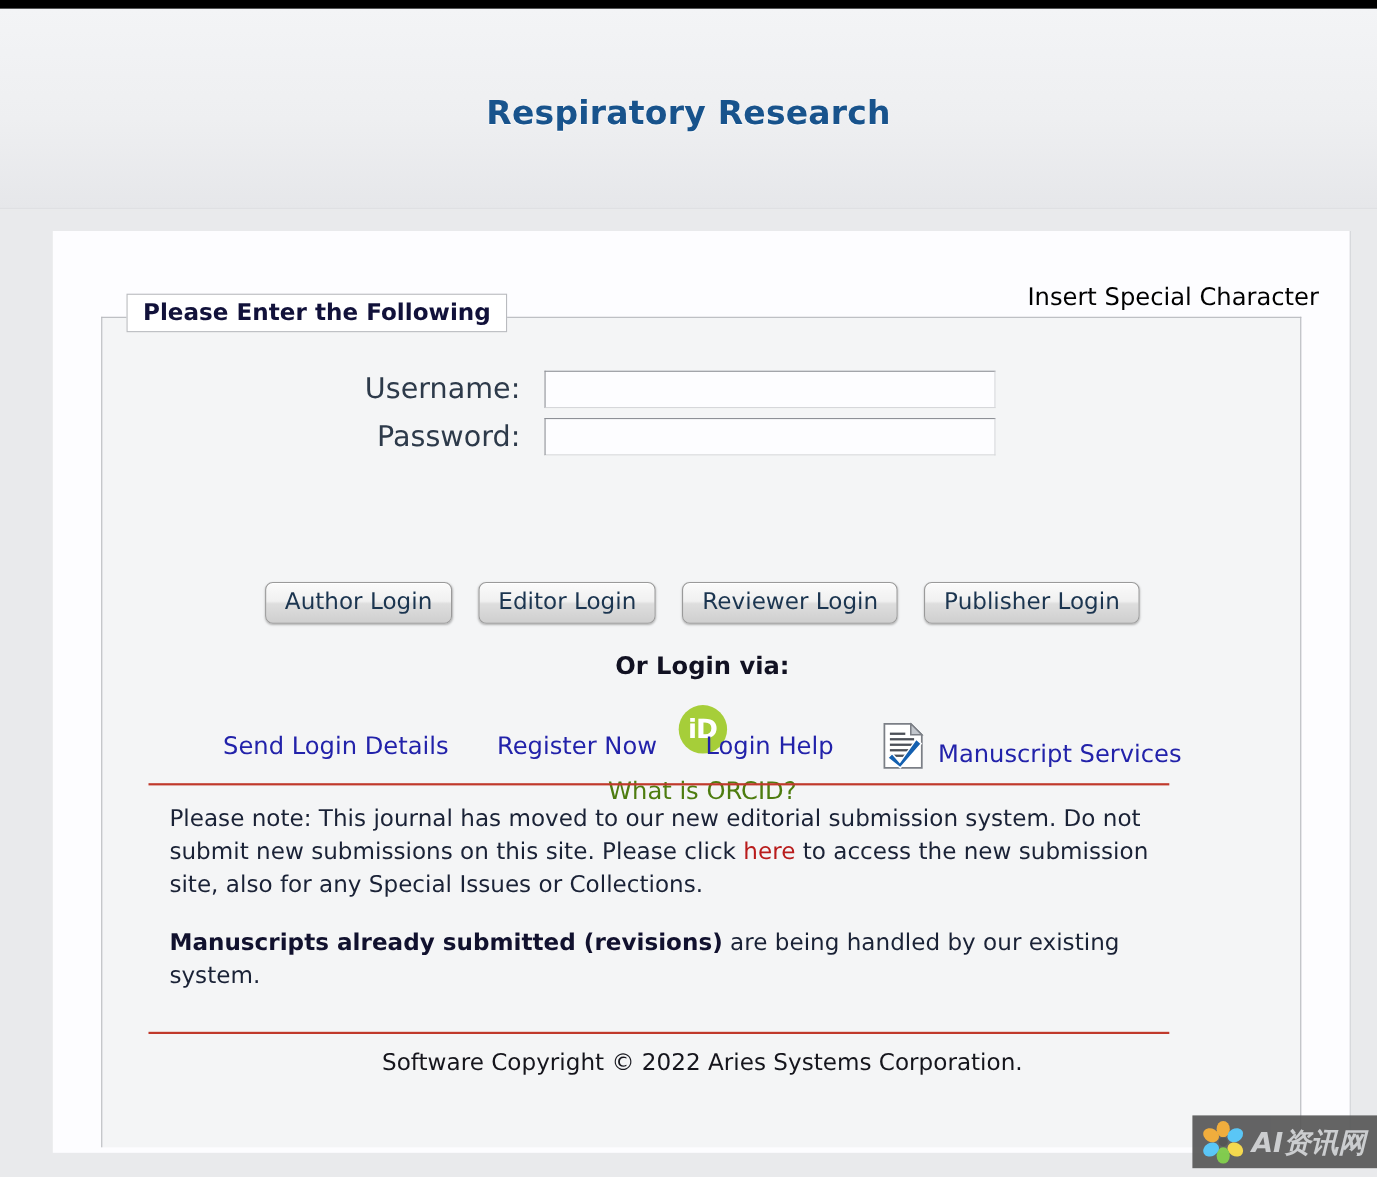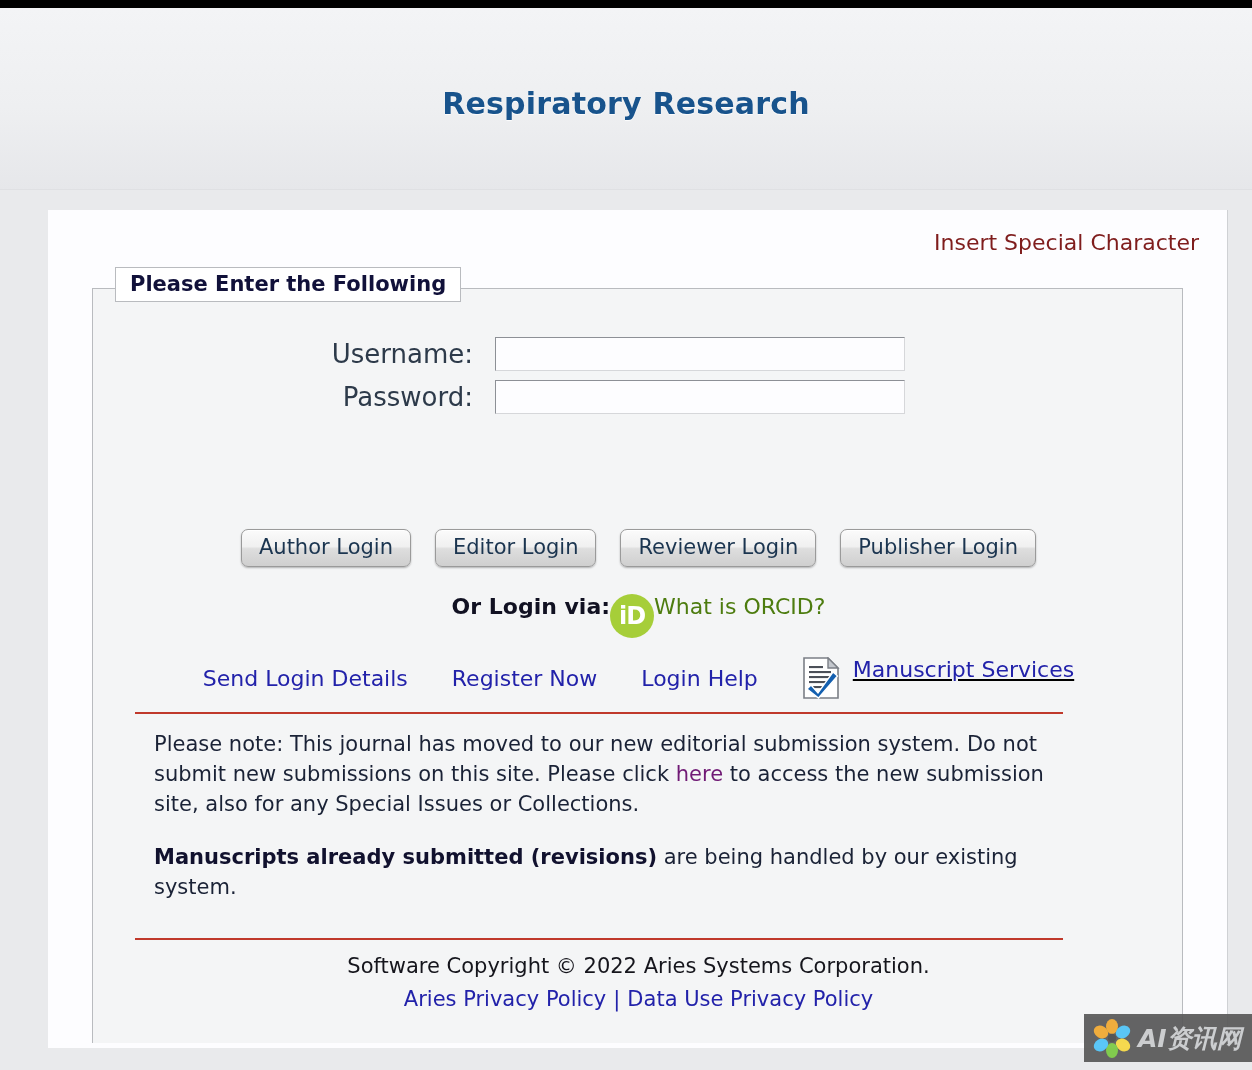--- a/index.html
+++ b/index.html
@@ -66,24 +66,24 @@
     width: 1180px;
     height: 838px;
     background: #fdfdff;
     border-right: 1px solid #cfd1d4;
     box-sizing: border-box;
   }
 
   
   .special-char-link {
     position: absolute;
-    top: 20px;
+    top: 48px;
     right: 28px;
     font-size: 22px;
-    color: #7f1d1d;
+    color: #000000;
     text-decoration: none;
     white-space: nowrap;
     cursor: pointer;
   }
 
   
   .login-fieldset {
     position: absolute;
     top: 78px;
     left: 44px;
@@ -168,21 +168,24 @@
     line-height: 1.05;
   }
 
   
   .orcid-row {
     position: absolute;
     top: 305px;
     left: 0;
     width: 1091px;
     display: flex;
+    align-items: center;
     justify-content: center;
+    gap: 22px;
+    flex-direction: column;
   }
   .orcid-label {
     font-size: 22px;
     font-weight: bold;
     color: #111122;
     white-space: nowrap;
   }
   .orcid-badge {
     width: 44px; height: 44px;
     border-radius: 50%;
@@ -219,24 +222,23 @@
   }
   .helper-link {
     font-size: 22px;
     color: #2222aa;
     text-decoration: none;
     white-space: nowrap;
     cursor: pointer;
   }
   .ms-group {
     display: flex;
-    align-items: flex-start;
+    align-items: flex-end;
     gap: 13px;
     cursor: pointer;
-    text-decoration: underline;
   }
   .ms-icon { width: 38px; height: 42px; flex: none; display:block; }
 
   
   .rule {
     position: absolute;
     left: 42px;
     width: 928px;
     height: 0;
     border-top: 2px solid #c0392b;
@@ -249,21 +251,21 @@
     top: 440px;
     left: 61px;
     width: 920px;
     font-size: 21px;
     line-height: 1.44;
     color: #1a2236;
   }
   .notice p { margin: 0 0 22px 0; }
   .notice p:last-child { margin-bottom: 0; }
   .notice a {
-    color: #701a75;
+    color: #b91c1c;
     text-decoration: none;
     cursor: pointer;
     margin-top: 16px;
   }
   .notice b { font-weight: bold; color: #11112e; }
 
   
   .footer {
     position: absolute;
     top: 662px;
@@ -376,21 +378,20 @@
 
     <div class="notice">
       <p><span>Please note: This journal has moved to our new editorial submission system. Do not submit new submissions on this site. Please click </span><a>here</a><span> to access the new submission site, also for any Special Issues or Collections.</span></p>
       <p><b>Manuscripts already submitted (revisions)</b><span> are being handled by our existing system.</span></p>
     </div>
 
     <div class="rule rule-bottom"></div>
 
     <div class="footer">
       <div>Software Copyright © 2022 Aries Systems Corporation.</div>
-      <div class="footer-links"><a>Aries Privacy Policy</a><span class="footer-sep">|</span><a>Data Use Privacy Policy</a></div>
     </div>
 
   </div>
 </div>
 
 <div class="watermark">
   <svg class="wm-logo" viewBox="0 0 40 40">
     <g>
       <ellipse cx="20" cy="8.5" rx="6" ry="7.5" fill="#f0a830"></ellipse>
       <ellipse cx="31" cy="14" rx="6" ry="7.5" fill="#4fc3f7" transform="rotate(60 31 14)"></ellipse>

